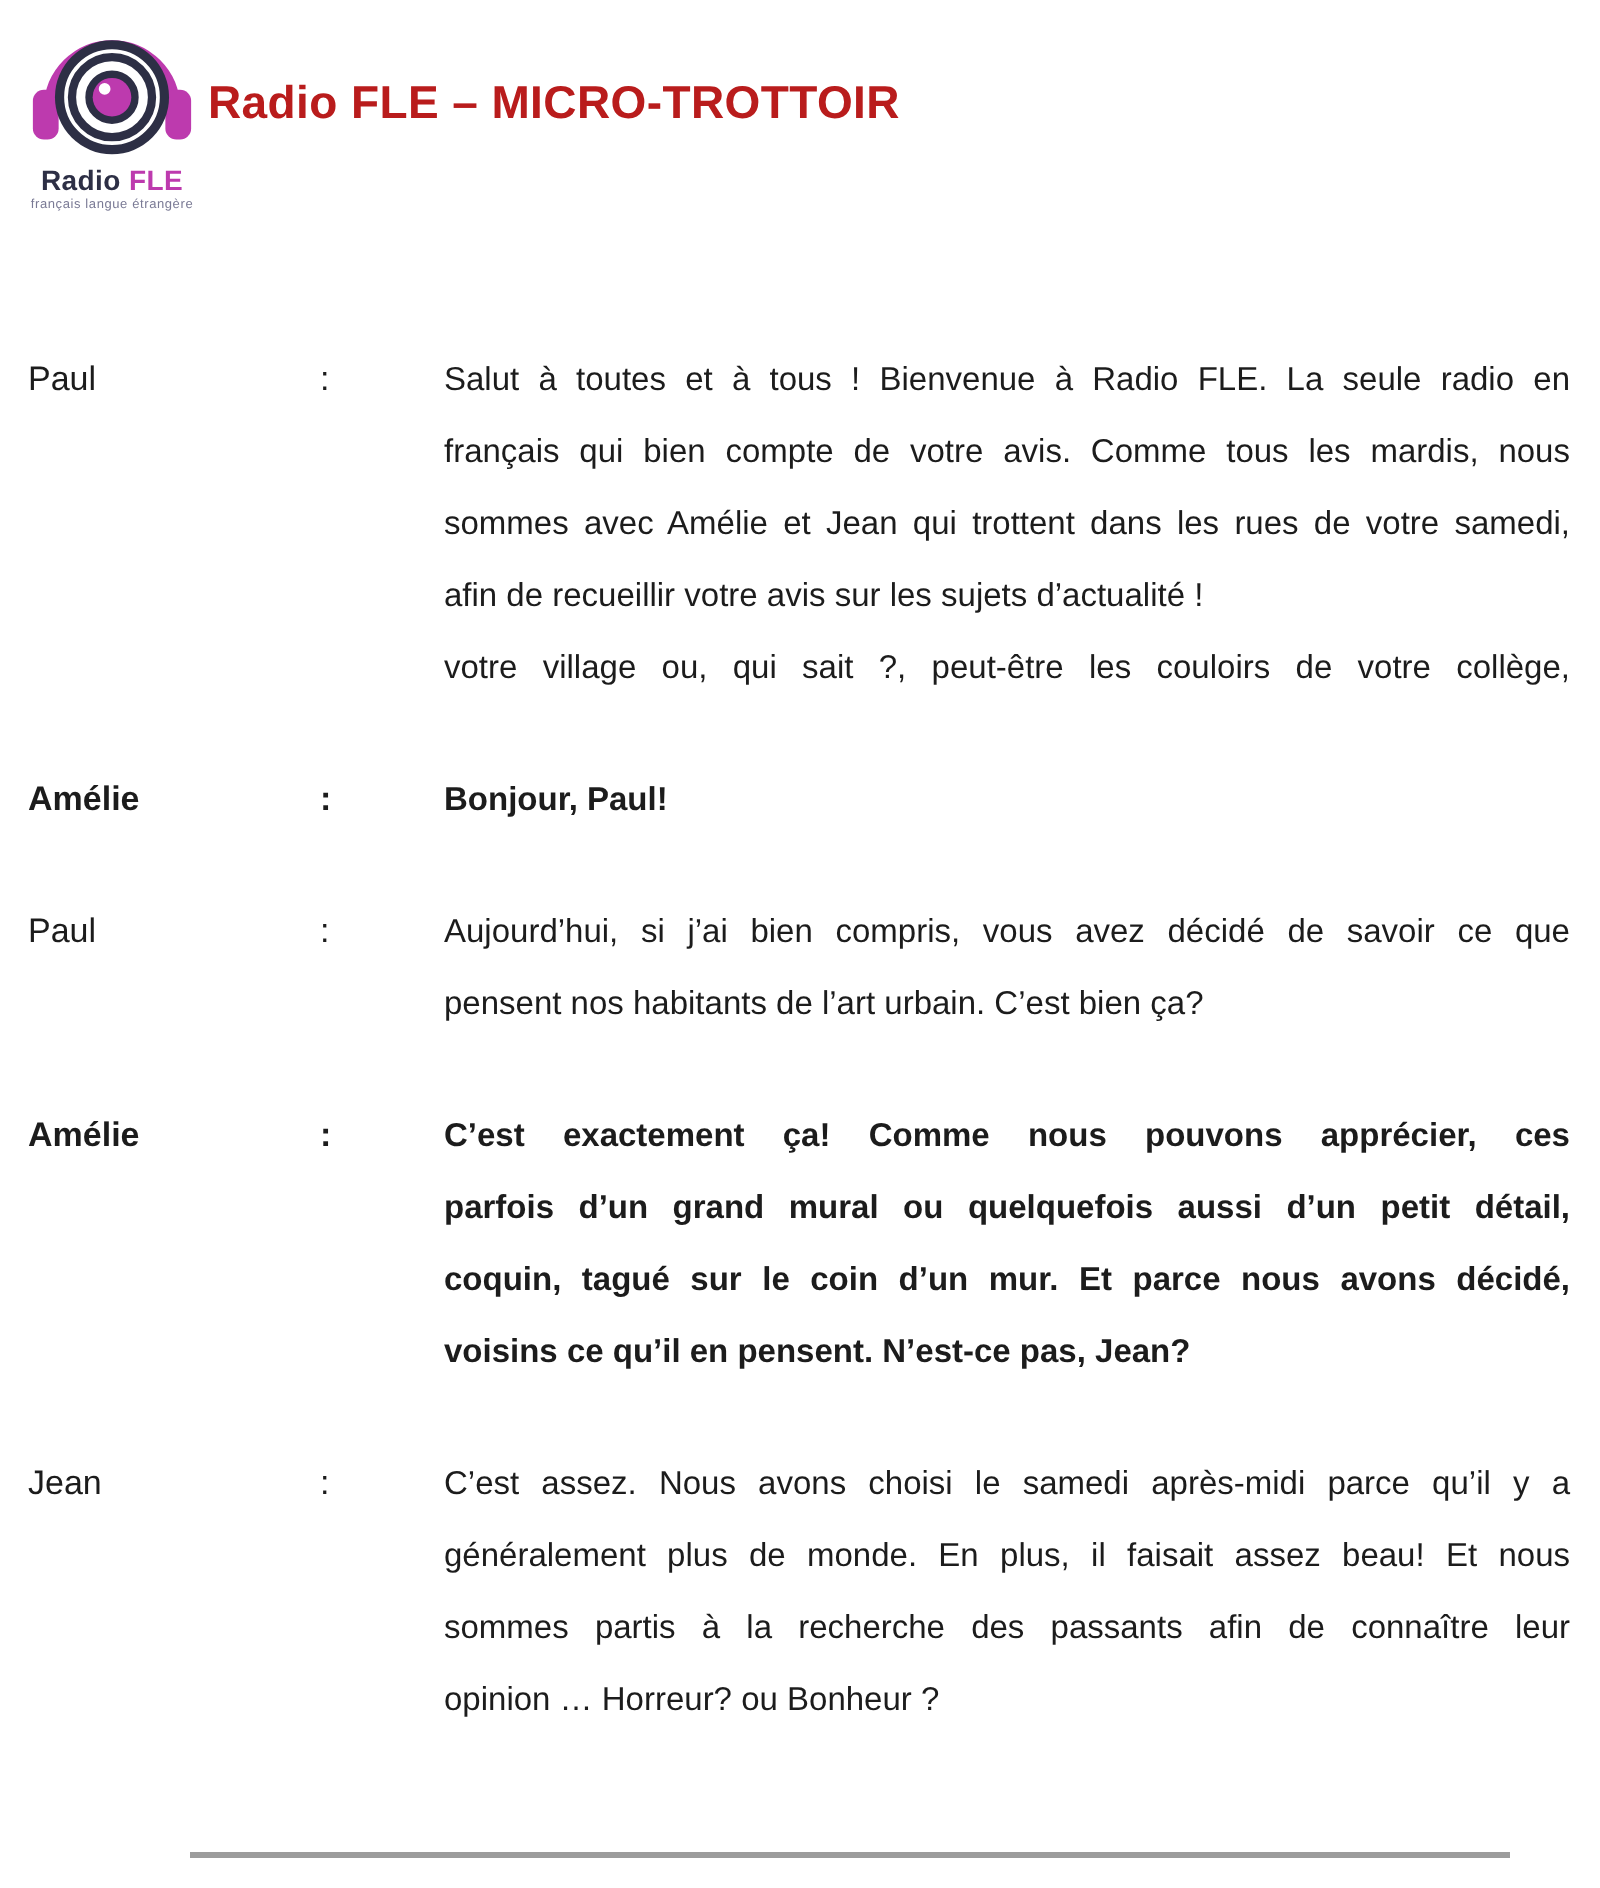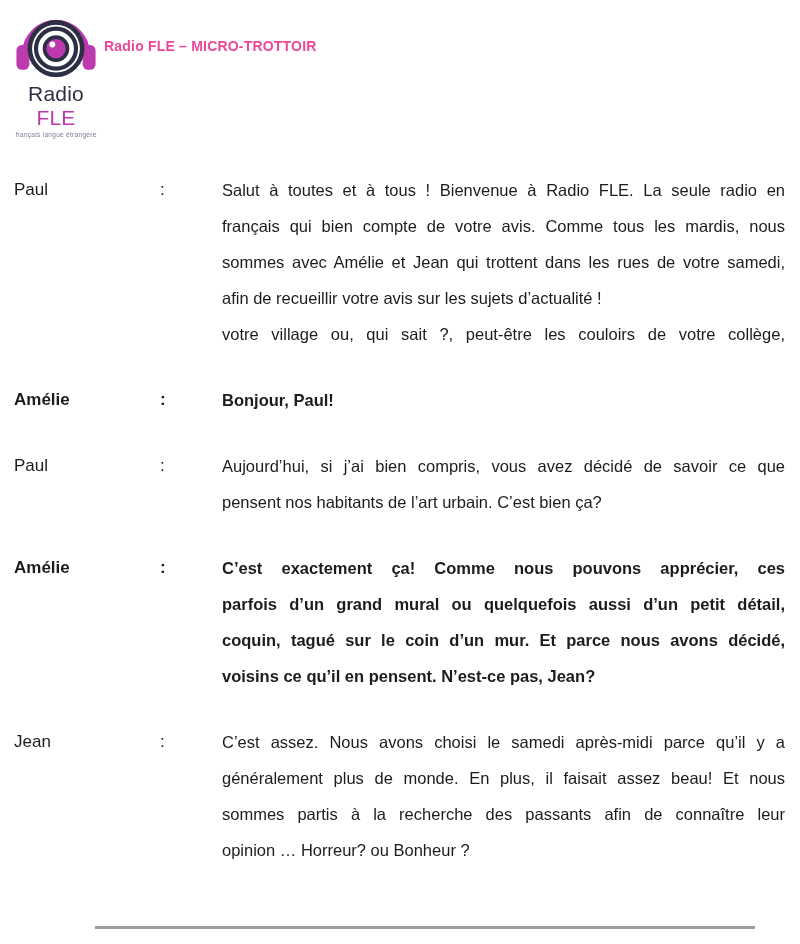--- a/index.html
+++ b/index.html
@@ -5,26 +5,26 @@
   html,body { margin:0; padding:0; background:#fff; }
   .page {
     position:relative; width:800px; height:944px; margin:0 auto;
     background:#ffffff; overflow:hidden;
     font-family:"Liberation Sans","DejaVu Sans",sans-serif;
     color:#1c1c1c;
   }
   
   .logo { position:absolute; left:8px; top:4px; width:96px; text-align:center; }
   .logo svg { display:block; margin:0 auto; }
-  .logo-text { font-size:21px; font-weight:400; letter-spacing:.2px; margin-top:-2px; color:var(--navy,#2d2f45); }
+  .logo-text { font-size:14px; font-weight:700; letter-spacing:.2px; margin-top:-2px; color:var(--navy,#2d2f45); }
   .logo-text .accent { color:var(--accent,#bd3aae); }
   .logo-tagline { font-size:6.5px; color:#7a7a95; letter-spacing:.3px; margin-top:1px; }
   .page-title {
     position:absolute; left:104px; top:38px; margin:0;
-    font-size:14px; font-weight:700; color:#ec4899; letter-spacing:.2px;
+    font-size:23px; font-weight:700; color:#b91c1c; letter-spacing:.2px;
   }
   
   .transcript { position:absolute; top:172px; left:14px; right:15px; }
   .para { display:grid; grid-template-columns:146px 30px 1fr; margin-bottom:30px; }
   .speaker, .colon { font-size:17px; line-height:36px; }
   .speech { min-width:0; }
   .line { font-size:16.5px; line-height:36px; text-align:left; white-space:normal;margin-left:32px; }
   .line.just { text-align:justify; text-align-last:justify; }
   .para.bold .speaker, .para.bold .colon, .para.bold .line { font-weight:700; }
   

